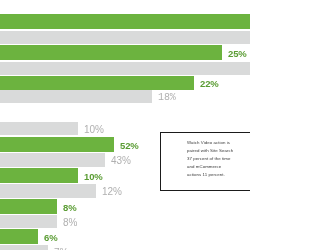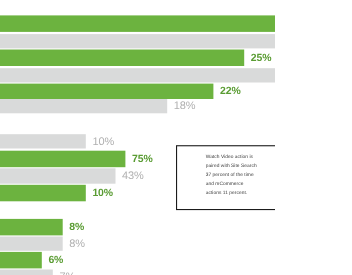--- a/index.html
+++ b/index.html
@@ -109,39 +109,43 @@
         <div class="bar green" style="width: 222px; background: rgb(108, 179, 63);"></div>
         <span class="bar-label green-label" style="left: 228px;">25%</span>
       </div>
       <div class="bar-row" style="position: absolute; left: 0px; top: 62px; height: 13px; width: 250px;">
         <div class="bar gray" style="width: 258px; background: rgb(217, 218, 218);"></div>
       </div>
       <div class="bar-row" style="position: absolute; left: 0px; top: 76px; height: 14px; width: 250px; padding-left: 35px;">
         <div class="bar green" style="width: 194px; background: rgb(108, 179, 63);"></div>
         <span class="bar-label green-label" style="left: 200px;">22%</span>
       </div>
-      <div class="bar-row" style="position: absolute; left: 0px; top: 90px; height: 13px; width: 250px;">
+      <div class="bar-row" style="position: absolute; left: 0px; top: 90px; height: 13px; width: 250px; font-family: Liberation Mono, monospace;">
         <div class="bar gray" style="width: 152px; background: rgb(217, 218, 218);"></div>
         <span class="bar-label gray-label" style="left: 158px;">18%</span>
       </div>
       <div class="bar-row" style="position: absolute; left: 0px; top: 122px; height: 13px; width: 250px;">
         <div class="bar gray" style="width: 78px; background: rgb(217, 218, 218);"></div>
         <span class="bar-label gray-label" style="left: 84px;">10%</span>
       </div>
       <div class="bar-row" style="position: absolute; left: 0px; top: 137px; height: 15px; width: 250px;">
         <div class="bar green" style="width: 114px; background: rgb(108, 179, 63);"></div>
-        <span class="bar-label green-label" style="left: 120px;">75%</span>
+        <span class="bar-label green-label" style="left: 120px;">52%</span>
       </div>
       <div class="bar-row" style="position: absolute; left: 0px; top: 153px; height: 14px; width: 250px;">
         <div class="bar gray" style="width: 105px; background: rgb(217, 218, 218);"></div>
         <span class="bar-label gray-label" style="left: 111px;">43%</span>
       </div>
       <div class="bar-row" style="position: absolute; left: 0px; top: 168px; height: 15px; width: 250px;">
         <div class="bar green" style="width: 78px; background: rgb(108, 179, 63);"></div>
         <span class="bar-label green-label" style="left: 84px;">10%</span>
+      </div>
+      <div class="bar-row" style="position: absolute; left: 0px; top: 184px; height: 14px; width: 250px;">
+        <div class="bar gray" style="width: 96px; background: rgb(217, 218, 218);"></div>
+        <span class="bar-label gray-label" style="left: 102px;">12%</span>
       </div>
       <div class="bar-row" style="position: absolute; left: 0px; top: 199px; height: 15px; width: 250px;">
         <div class="bar green" style="width: 57px; background: rgb(108, 179, 63);"></div>
         <span class="bar-label green-label" style="left: 63px;">8%</span>
       </div>
       <div class="bar-row" style="position: absolute; left: 0px; top: 215px; height: 13px; width: 250px;">
         <div class="bar gray" style="width: 57px; background: rgb(217, 218, 218);"></div>
         <span class="bar-label gray-label" style="left: 63px;">8%</span>
       </div>
       <div class="bar-row" style="position: absolute; left: 0px; top: 229px; height: 15px; width: 250px;">

